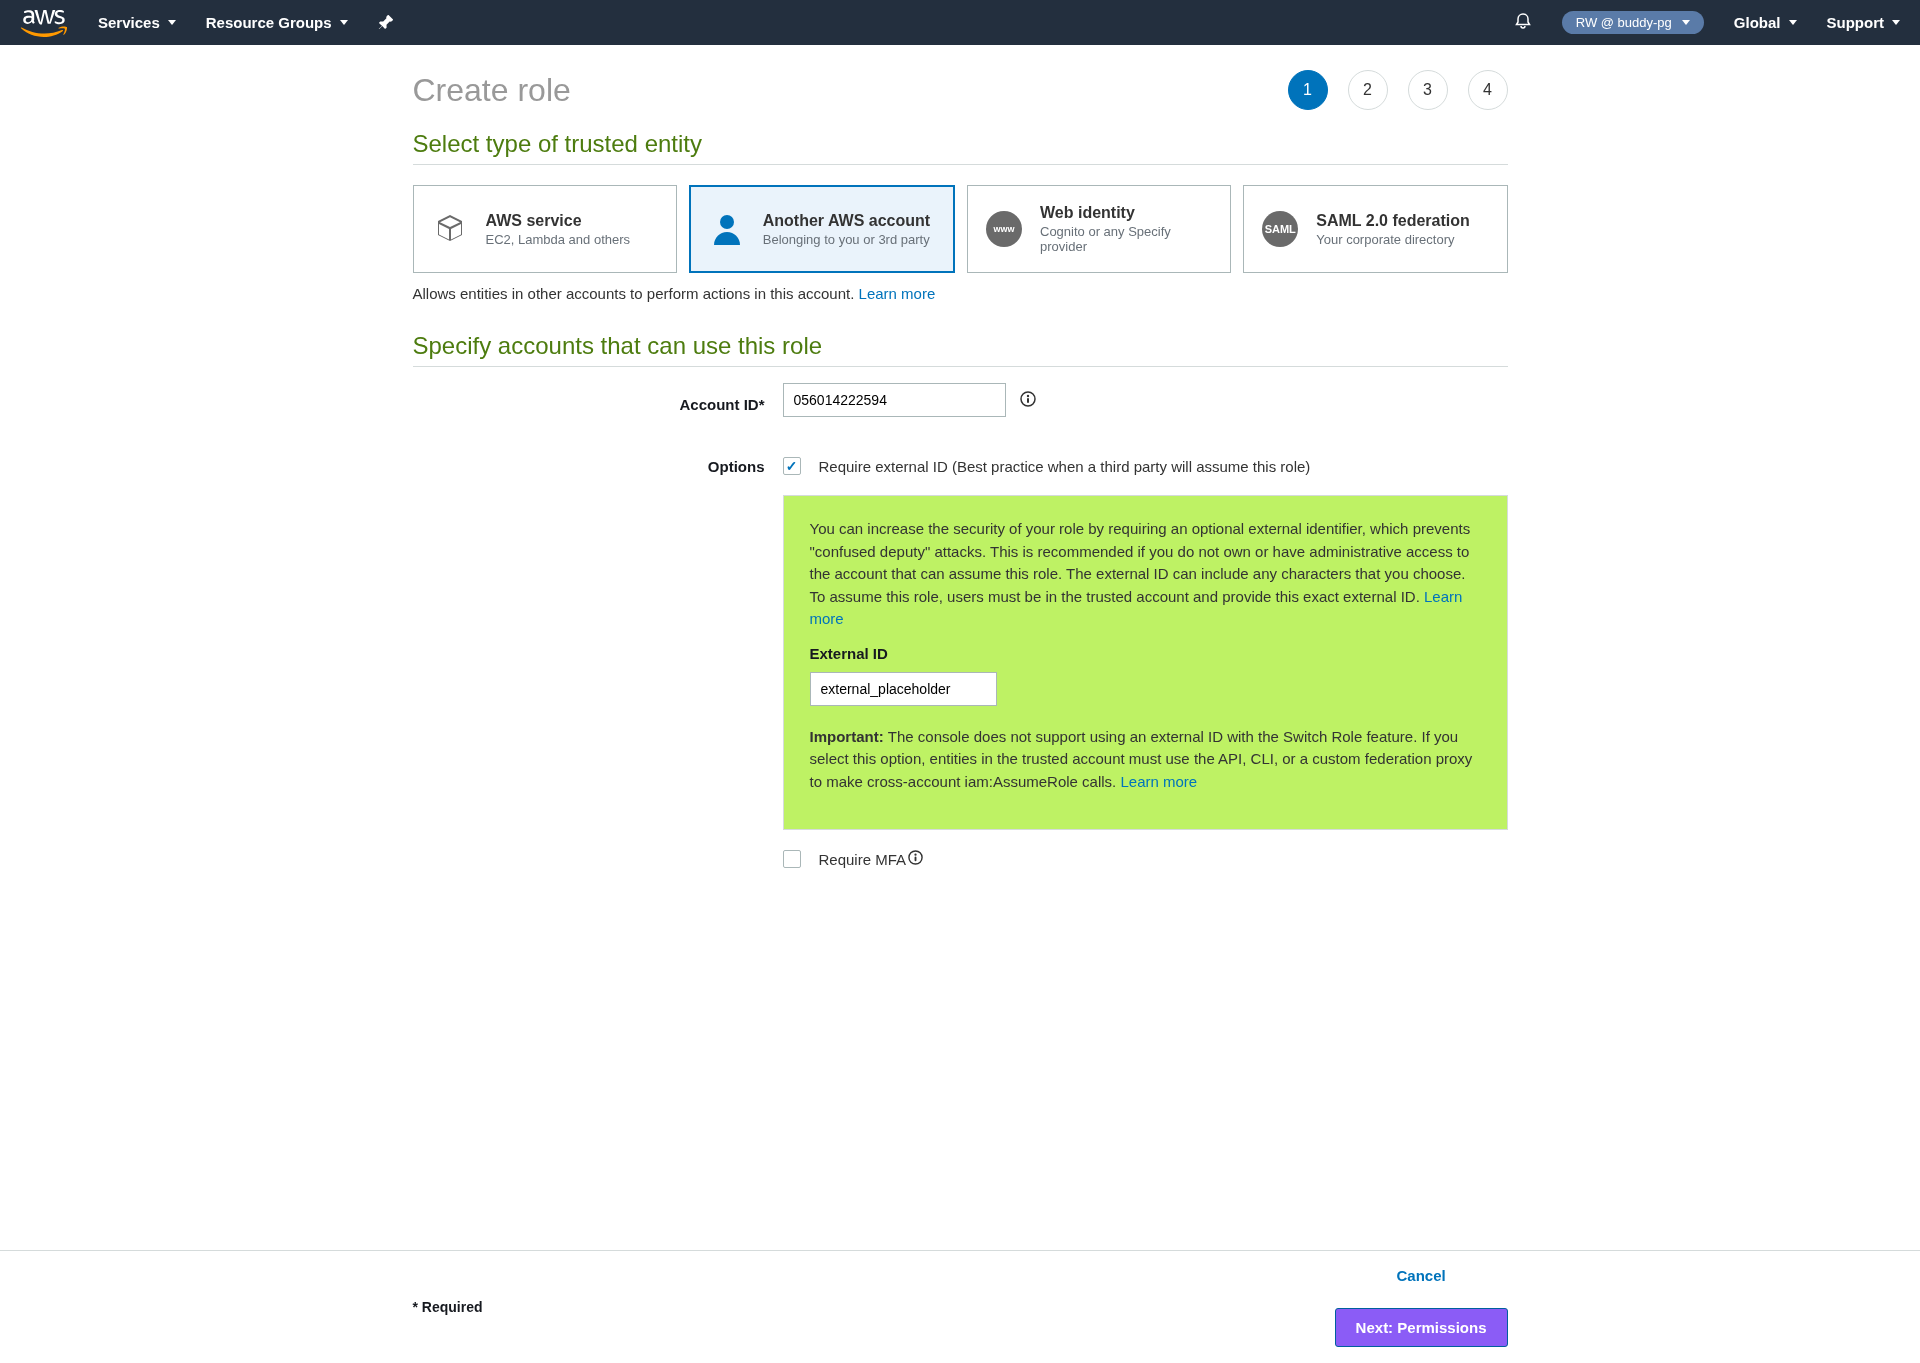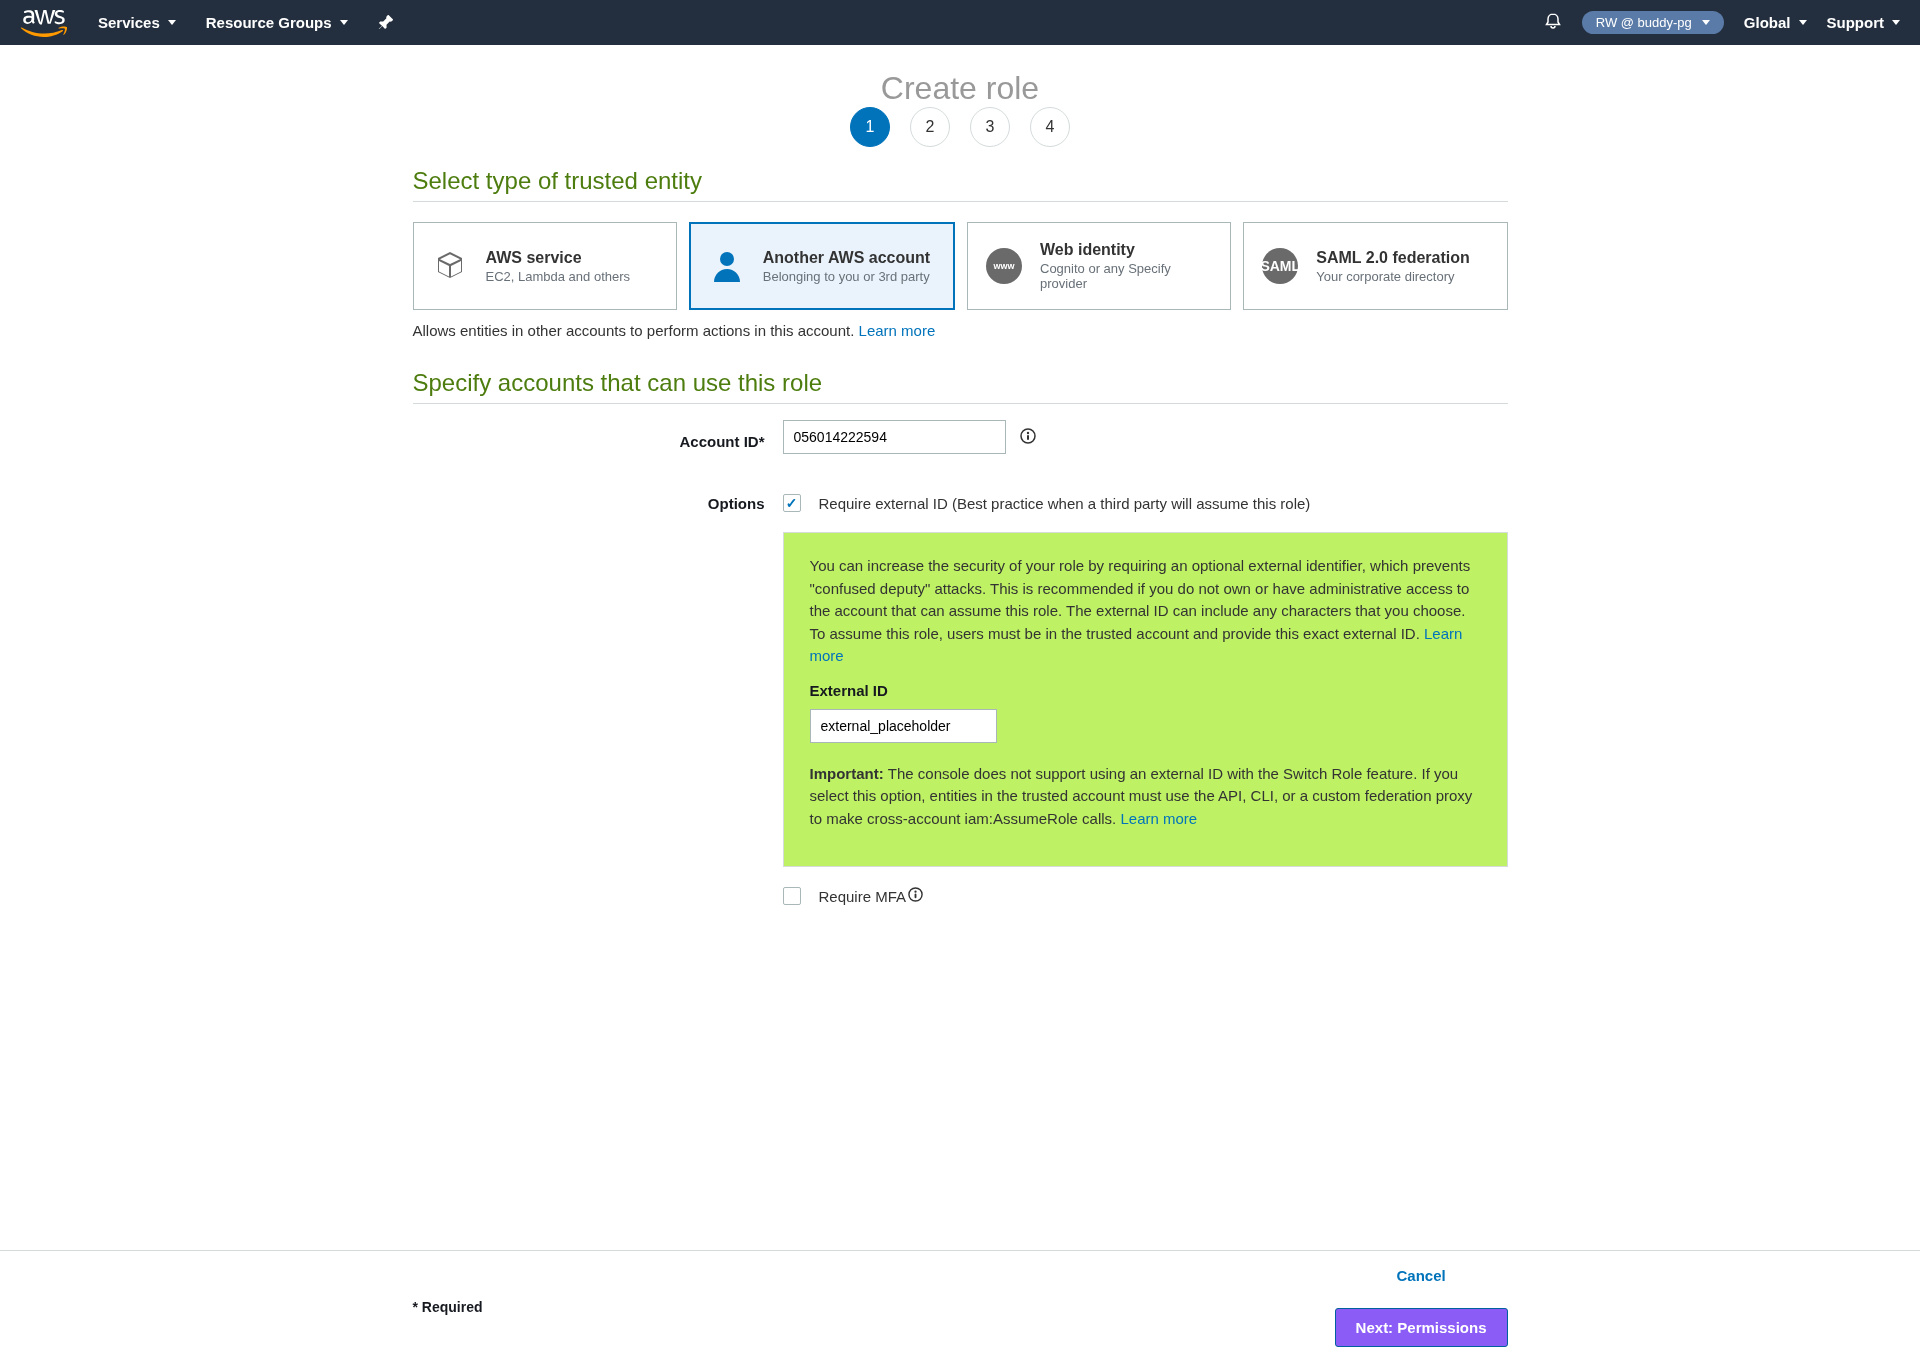--- a/index.html
+++ b/index.html
@@ -5,29 +5,29 @@
 * { margin: 0; padding: 0; box-sizing: border-box; }
 body { font-family: "Amazon Ember", "Helvetica Neue", Arial, sans-serif; font-size: 14px; color: #16191f; background: #fff; }
 
 
 .topnav { background: #232f3e; height: 45px; display: flex; align-items: center; padding: 0 20px; color: #fff; }
 .aws-logo { margin-right: 30px; display: flex; align-items: center; }
 .aws-logo svg { width: 48px; height: 28px; }
 .nav-item { display: flex; align-items: center; font-size: 15px; font-weight: 600; margin-right: 30px; cursor: pointer; }
 .nav-item .caret { margin-left: 8px; }
 .nav-spacer { flex: 1; }
-.nav-right { display: flex; align-items: center; gap: 20px; }
+.nav-right { display: flex; align-items: center; gap: 30px; }
 .bell-icon, .pin-icon { cursor: pointer; }
 .account-pill { background: #5a7ba8; border-radius: 14px; padding: 4px 14px; font-size: 13px; display: flex; align-items: center; cursor: pointer; }
 .account-pill .caret { margin-left: 10px; }
 .caret { width: 0; height: 0; border-left: 4px solid transparent; border-right: 4px solid transparent; border-top: 5px solid currentColor; display: inline-block; }
 
 
 .main { max-width: 1095px; margin: 0 auto; padding: 25px 0 80px; }
-.title-row { display: flex; align-items: center; justify-content: space-between; margin-bottom: 20px; flex-direction: column; }
+.title-row { display: flex; align-items: center; justify-content: space-between; margin-bottom: 20px; }
 .page-title { font-size: 32px; font-weight: 400; color: #999; }
 .steps { display: flex; gap: 20px; }
 .step { width: 40px; height: 40px; border-radius: 50%; border: 1px solid #d5dbdb; display: flex; align-items: center; justify-content: center; font-size: 16px; color: #333; background: #fff; }
 .step.active { background: #0073bb; border-color: #0073bb; color: #fff; }
 
 .section-title { font-size: 24px; font-weight: 400; color: #4d7c0f; border-bottom: 1px solid #d5dbdb; padding-bottom: 6px; }
 
 
 .entity-cards { display: flex; gap: 12px; margin-top: 20px; margin-bottom: 12px; }
 .entity-card { flex: 1; border: 1px solid #aab7b8; padding: 18px 16px; display: flex; align-items: center; cursor: pointer; min-height: 80px; }
@@ -68,21 +68,21 @@
 .footer { position: fixed; bottom: 0; left: 0; right: 0; border-top: 1px solid #d5dbdb; background: #fff; padding: 16px 0; margin-top: 44px; }
 .footer-inner { max-width: 1095px; margin: 0 auto; display: flex; align-items: center; justify-content: space-between; }
 .required-note { font-size: 14px; font-weight: 700; }
 .footer-actions { display: flex; align-items: center; gap: 24px; flex-direction: column; }
 .cancel-link { color: #0073bb; font-weight: 700; font-size: 15px; cursor: pointer; }
 .next-btn { background: #8b5cf6; color: #fff; border: 1px solid #005f9e; padding: 10px 20px; font-size: 15px; font-weight: 700; border-radius: 3px; cursor: pointer; }
 
 .cube-icon { fill: #6a6a6a; }
 .person-icon { fill: #0073bb; }
 .www-circle { width: 36px; height: 36px; border-radius: 50%; background: #6a6a6a; color: #fff; display: flex; align-items: center; justify-content: center; font-size: 9px; font-weight: 700; }
-.saml-circle { width: 36px; height: 36px; border-radius: 50%; background: #6a6a6a; color: #fff; display: flex; align-items: center; justify-content: center; font-size: 14px; font-weight: 700; }
+.saml-circle { width: 36px; height: 36px; border-radius: 50%; background: #6a6a6a; color: #fff; display: flex; align-items: center; justify-content: center; font-size: 11px; font-weight: 700; }
 </style>
 </head>
 <body>
 
 <div class="topnav">
   <div class="aws-logo">
     <svg viewBox="0 0 60 36">
         <g fill="#fff">
           <path d="M17 14c0 .7.1 1.3.2 1.7.2.4.4.9.7 1.4.1.1.1.3.1.4 0 .2-.1.4-.3.5l-1.1.7c-.2.1-.3.2-.5.2-.2 0-.4-.1-.5-.3-.3-.3-.5-.6-.7-.9-.2-.3-.4-.7-.6-1.2-1.5 1.8-3.4 2.7-5.7 2.7-1.6 0-2.9-.5-3.9-1.4-1-.9-1.4-2.2-1.4-3.7 0-1.6.6-3 1.7-4 1.2-1 2.7-1.5 4.7-1.5.7 0 1.3.1 2.1.2.7.1 1.5.3 2.3.5V8.2c0-1.5-.3-2.5-.9-3.1-.6-.6-1.7-.9-3.2-.9-.7 0-1.4.1-2.1.2-.7.2-1.4.4-2.1.6-.3.1-.5.2-.7.2-.1 0-.2.1-.3.1-.3 0-.4-.2-.4-.6v-.9c0-.3.1-.5.1-.7.1-.1.3-.3.5-.4.7-.4 1.5-.6 2.5-.9 1-.2 2-.3 3.1-.3 2.4 0 4.1.5 5.2 1.6 1.1 1.1 1.6 2.7 1.6 4.9V14zm-7.9 3c.6 0 1.3-.1 2-.4.7-.2 1.3-.7 1.9-1.3.3-.4.5-.8.7-1.3.1-.5.2-1 .2-1.7v-.8c-.6-.1-1.2-.3-1.8-.3-.6-.1-1.2-.1-1.8-.1-1.3 0-2.2.2-2.9.8-.6.5-.9 1.2-.9 2.2 0 .9.2 1.6.7 2.1.5.5 1.1.8 1.9.8zm15.6 2.1c-.4 0-.6-.1-.8-.2-.2-.1-.3-.4-.5-.8L18.1 2.6c-.1-.4-.2-.7-.2-.9 0-.3.2-.5.5-.5h2.1c.4 0 .7.1.8.2.2.1.3.4.4.8l3.8 15 3.5-15c.1-.4.2-.7.4-.8.2-.1.5-.2.9-.2h1.7c.4 0 .7.1.9.2.2.1.3.4.4.8l3.6 15.2 3.9-15.2c.1-.4.3-.7.4-.8.2-.1.5-.2.8-.2h2c.3 0 .5.2.5.5 0 .1 0 .2-.1.3 0 .1-.1.3-.2.5l-5.4 15.6c-.1.4-.3.7-.5.8-.2.1-.5.2-.8.2h-1.8c-.4 0-.7-.1-.9-.2-.2-.2-.3-.4-.4-.8L31 4.1l-3.5 14.9c-.1.4-.2.7-.4.8-.2.2-.5.2-.9.2h-1.5zm25 .5c-1 0-2-.1-3-.4-1-.2-1.7-.5-2.2-.8-.3-.2-.5-.4-.6-.5-.1-.2-.1-.4-.1-.6v-.9c0-.4.1-.6.4-.6.1 0 .2 0 .3.1.1 0 .3.1.5.2.7.3 1.4.5 2.2.7.8.2 1.6.2 2.4.2 1.3 0 2.2-.2 2.9-.7.7-.4 1-1.1 1-1.9 0-.6-.2-1-.5-1.4-.4-.4-1-.7-2-1l-2.9-.9c-1.4-.5-2.5-1.1-3.2-2-.7-.8-1-1.8-1-2.8 0-.8.2-1.5.5-2.2.4-.6.8-1.2 1.4-1.6.6-.4 1.3-.8 2.1-1 .8-.2 1.6-.3 2.5-.3.4 0 .9 0 1.3.1.5.1.9.1 1.3.2.4.1.8.2 1.1.3.4.1.6.2.8.4.2.1.4.3.5.5.1.2.2.4.2.6v.8c0 .4-.1.6-.4.6-.2 0-.4-.1-.8-.2-1.1-.5-2.4-.8-3.8-.8-1.1 0-2 .2-2.6.6-.6.4-.9 1-.9 1.8 0 .6.2 1 .6 1.4.4.4 1.1.8 2.2 1.1l2.8.9c1.4.5 2.4 1.1 3 1.9.6.8.9 1.7.9 2.7 0 .8-.2 1.6-.5 2.2-.3.7-.8 1.3-1.4 1.7-.6.5-1.3.8-2.2 1.1-.9.4-1.8.5-2.8.5z"></path>
         </g>

